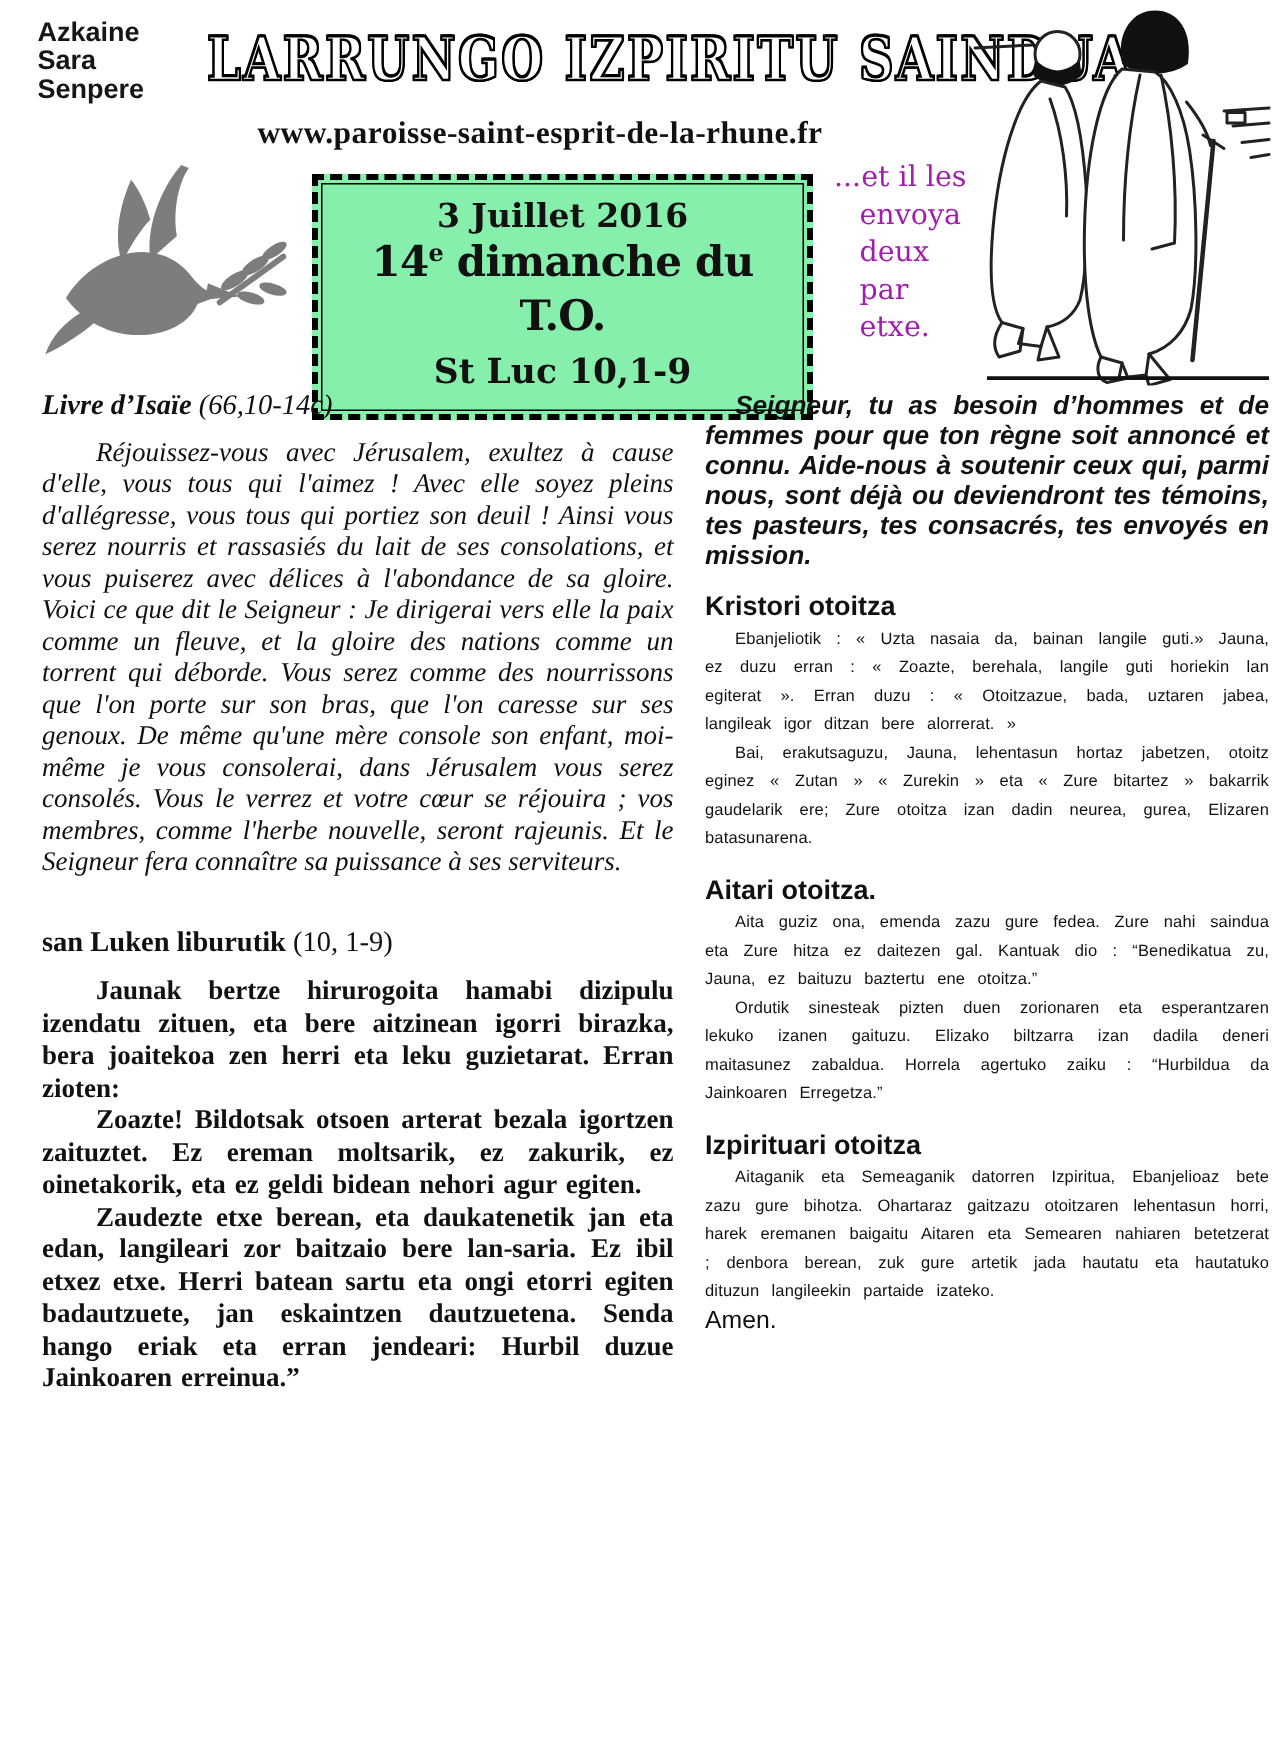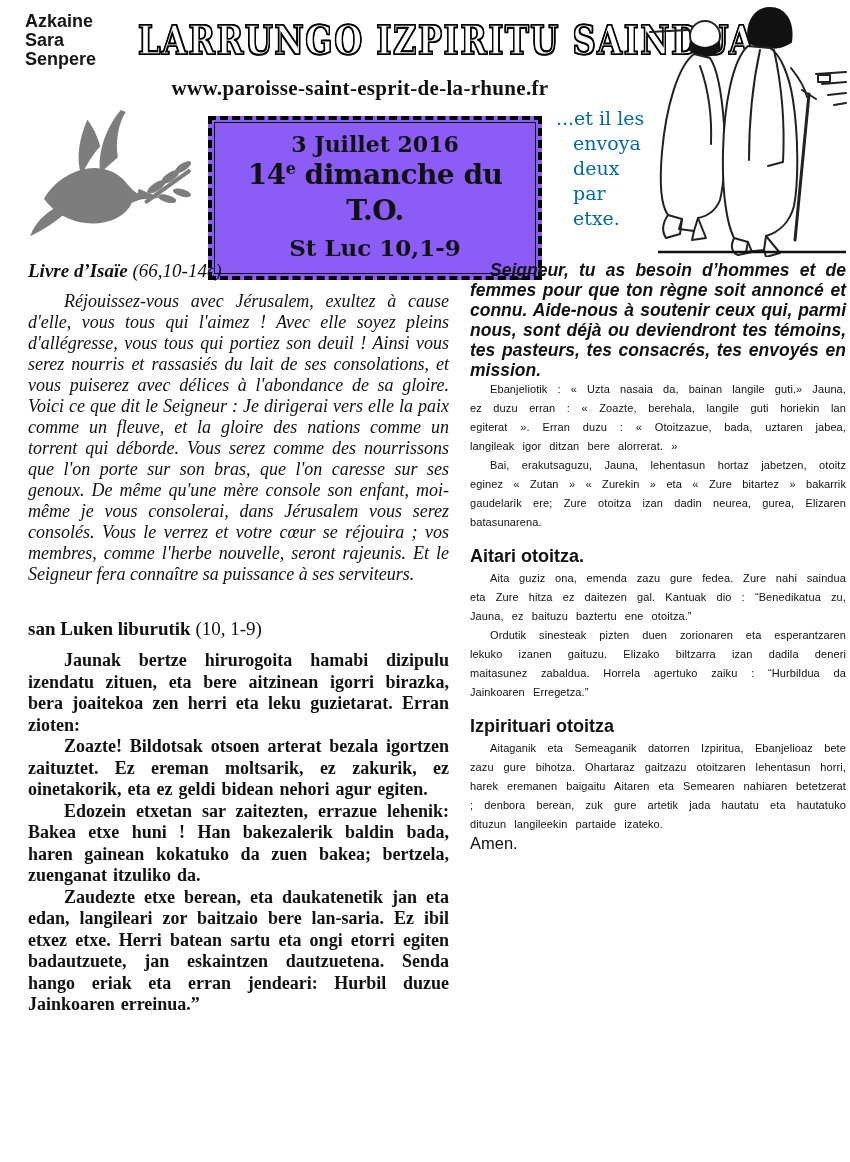--- a/index.html
+++ b/index.html
@@ -17,31 +17,31 @@
          text-shadow:1px 1px 0 #000,-1px -1px 0 #000,1px -1px 0 #000,-1px 1px 0 #000;}
   .site-url{position:absolute;left:90px;top:76px;width:540px;text-align:center;
          font-weight:bold;font-size:21px;letter-spacing:0.3px;}
 
   
   .dove{position:absolute;left:28px;top:108px;}
   .disciples{position:absolute;left:648px;top:2px;}
 
   
   .date-box{position:absolute;left:208px;top:116px;width:334px;
-            border:4px dashed #000;background:#8b5cf6;padding:2px;box-sizing:border-box;}
+            border:4px dashed #000;background:#86efac;padding:2px;box-sizing:border-box;}
   .date-box-inner{border:1px solid #000;text-align:center;padding:8px 6px 12px;
             font-family:"DejaVu Serif",serif;font-weight:bold;}
   .date-line{font-size:22px;line-height:26px;}
   .sunday-line{font-size:28px;line-height:36px;letter-spacing:-0.5px;}
   .sunday-line .sup{font-size:16px;vertical-align:super;line-height:0;}
   .reading-line{font-size:23px;line-height:26px;margin-top:6px;}
 
   
   .mission-caption{position:absolute;left:556px;top:106px;width:100px;
-            font-family:"DejaVu Serif",serif;font-size:19px;line-height:25px;color:#0369a1;}
+            font-family:"DejaVu Serif",serif;font-size:19px;line-height:25px;color:#a21caf;}
   .cap-line{padding-left:17px;}
   .cap-line.first{padding-left:0;}
 
   
   .col-left{position:absolute;left:28px;top:260px;width:421px;}
   .col-right{position:absolute;left:470px;top:260px;width:376px;
              font-family:"Liberation Sans",sans-serif;}
 
   .isaiah-heading{font-size:19px;margin-bottom:9px;}
   .ih-title{font-weight:bold;font-style:italic;}
@@ -144,27 +144,27 @@
     <div class="isaiah-heading">
       <span class="ih-title">Livre d’Isaïe</span><span class="ih-ref"> (66,10-14c)</span>
     </div>
     <p class="isaiah-text">Réjouissez-vous avec Jérusalem, exultez à cause d'elle, vous tous qui l'aimez ! Avec elle soyez pleins d'allégresse, vous tous qui portiez son deuil ! Ainsi vous serez nourris et rassasiés du lait de ses consolations, et vous puiserez avec délices à l'abondance de sa gloire. Voici ce que dit le Seigneur : Je dirigerai vers elle la paix comme un fleuve, et la gloire des nations comme un torrent qui déborde. Vous serez comme des nourrissons que l'on porte sur son bras, que l'on caresse sur ses genoux. De même qu'une mère console son enfant, moi-même je vous consolerai, dans Jérusalem vous serez consolés. Vous le verrez et votre cœur se réjouira ; vos membres, comme l'herbe nouvelle, seront rajeunis. Et le Seigneur fera connaître sa puissance à ses serviteurs.</p>
 
     <div class="gospel-heading">
       <div><span>san Luken liburutik</span><span class="gh-ref"> (10, 1-9)</span></div>
     </div>
     <p class="gospel-p first indent">Jaunak bertze hirurogoita hamabi dizipulu izendatu zituen, eta bere aitzinean igorri birazka, bera joaitekoa zen herri eta leku guzietarat. Erran zioten:</p>
     <p class="gospel-p indent">Zoazte! Bildotsak otsoen arterat bezala igortzen zaituztet. Ez ereman moltsarik, ez zakurik, ez oinetakorik, eta ez geldi bidean nehori agur egiten.</p>
-    <p class="gospel-p indent">Edozein etxetan sar zaitezten, errazue lehenik: Bakea etxe huni ! Han bakezalerik baldin bada, haren gainean kokatuko da zuen bakea; bertzela, zuenganat itzuliko da.</p>
     <p class="gospel-p indent">Zaudezte etxe berean, eta daukatenetik jan eta edan, langileari zor baitzaio bere lan-saria. Ez ibil etxez etxe. Herri batean sartu eta ongi etorri egiten badautzuete, jan eskaintzen dautzuetena. Senda hango eriak eta erran jendeari: Hurbil duzue Jainkoaren erreinua.”</p>
   </div>
 
   <div class="col-right">
     <p class="intro-prayer">Seigneur, tu as besoin d’hommes et de femmes pour que ton règne soit annoncé et connu. Aide-nous à soutenir ceux qui, parmi nous, sont déjà ou deviendront tes témoins, tes pasteurs, tes consacrés, tes envoyés en mission.</p>
 
+    <h3 class="sec-h">Kristori otoitza</h3>
     <p class="body-p">Ebanjeliotik : « Uzta nasaia da, bainan langile guti.» Jauna, ez duzu erran : « Zoazte, berehala, langile guti horiekin lan egiterat ». Erran duzu : « Otoitzazue, bada, uztaren jabea, langileak igor ditzan bere alorrerat. »</p>
     <p class="body-p">Bai, erakutsaguzu, Jauna, lehentasun hortaz jabetzen, otoitz eginez « Zutan » « Zurekin » eta « Zure bitartez » bakarrik gaudelarik ere; Zure otoitza izan dadin neurea, gurea, Elizaren batasunarena.</p>
 
     <h3 class="sec-h">Aitari otoitza.</h3>
     <p class="body-p">Aita guziz ona, emenda zazu gure fedea. Zure nahi saindua eta Zure hitza ez daitezen gal. Kantuak dio : “Benedikatua zu, Jauna, ez baituzu baztertu ene otoitza.”</p>
     <p class="body-p">Ordutik sinesteak pizten duen zorionaren eta esperantzaren lekuko izanen gaituzu. Elizako biltzarra izan dadila deneri maitasunez zabaldua. Horrela agertuko zaiku : “Hurbildua da Jainkoaren Erregetza.”</p>
 
     <h3 class="sec-h">Izpirituari otoitza</h3>
     <p class="body-p">Aitaganik eta Semeaganik datorren Izpiritua, Ebanjelioaz bete zazu gure bihotza. Ohartaraz gaitzazu otoitzaren lehentasun horri, harek eremanen baigaitu Aitaren eta Semearen nahiaren betetzerat ; denbora berean, zuk gure artetik jada hautatu eta hautatuko dituzun langileekin partaide izateko.</p>
     <p class="amen">Amen.</p>

